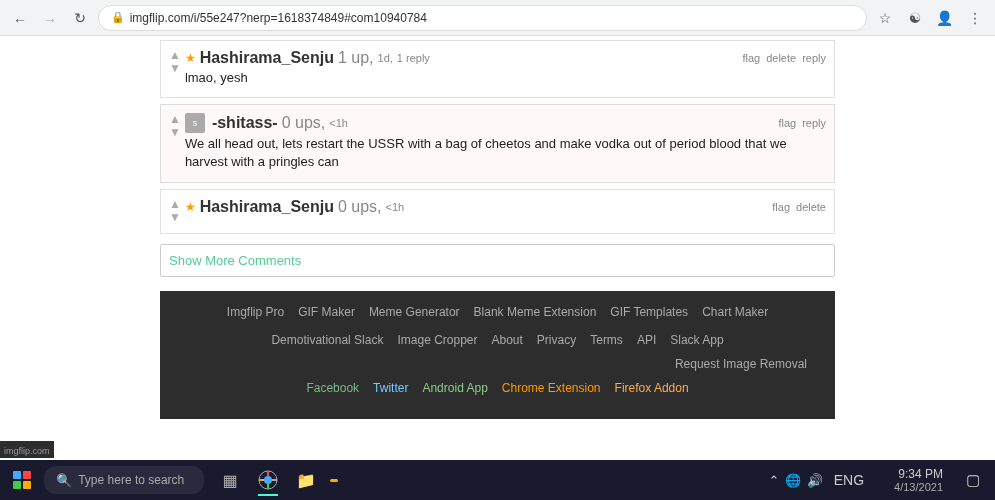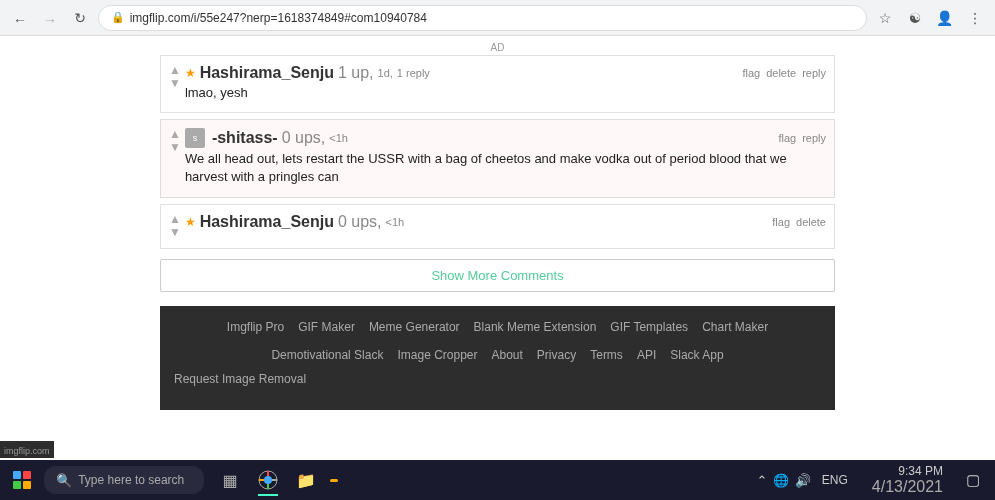--- a/index.html
+++ b/index.html
@@ -130,32 +130,32 @@
 
     .show-more-btn {
       display: block;
       width: 100%;
       padding: 8px;
       background: #fff;
       border: 1px solid #ccc;
       color: #5c9;
       font-size: 13px;
       cursor: pointer;
-      text-align: center;
+      text-align: left;
       margin: 10px 0;
       border-radius: 2px;
     }
 
     
     .footer {
       background: #2d2d2d;
       color: #aaa;
-      padding: 14px 14px;
+      padding: 14px 28px;
       font-size: 12px;
-      text-align: left;
+      text-align: right;
     }
 
     .footer-links {
       display: flex;
       justify-content: center;
       flex-wrap: wrap;
       gap: 14px;
       margin-bottom: 10px;
     }
 
@@ -259,21 +259,21 @@
       display: flex;
       align-items: center;
       gap: 6px;
       margin-right: 6px;
     }
 
     .sys-icon { font-size: 13px; cursor: pointer; color: #ccc; }
 
     .taskbar-clock { text-align: right; padding: 0 8px; }
     .clock-time { font-size: 12px; color: #ccc; }
-    .clock-date { font-size: 16px; color: #aaa; }
+    .clock-date { font-size: 11px; color: #aaa; margin-left: 14px; }
 
     .taskbar-notif {
       width: 36px; height: 36px;
       display: flex; align-items: center; justify-content: center;
       cursor: pointer;
       font-size: 15px;
       color: #ccc;
     }
 
     .active-underline {
@@ -311,21 +311,20 @@
     <div class="browser-icon">☆</div>
     <div class="browser-icon">☯</div>
     <div class="browser-icon">👤</div>
     <div class="browser-icon">⋮</div>
   </div>
 </div>
 
 <div class="main-content">
   <div class="comments-area">
 
-    <div class="ad-block">AD</div>
 
     <div class="bordered-comment">
       <div class="comment-block">
         <div class="vote-btns">
           <span class="vote-arrow up">▲</span>
           <span class="vote-arrow down">▼</span>
         </div>
         <div class="comment-body">
           <div class="comment-meta">
             <span class="star-icon">★</span>
@@ -403,20 +402,27 @@
       <a class="footer-link">Image Cropper</a>
       <a class="footer-link">About</a>
       <a class="footer-link">Privacy</a>
       <a class="footer-link">Terms</a>
       <a class="footer-link">API</a>
       <a class="footer-link">Slack App</a>
     </div>
     <div style="margin-bottom:10px;">
       <a class="footer-link">Request Image Removal</a>
     </div>
+    <div class="footer-social">
+      <a class="social-link social-facebook">Facebook</a>
+      <a class="social-link social-twitter">Twitter</a>
+      <a class="social-link social-android">Android App</a>
+      <a class="social-link social-chrome">Chrome Extension</a>
+      <a class="social-link social-firefox">Firefox Addon</a>
+    </div>
   </div>
 </div>
 
 <div class="taskbar">
 
   <div class="taskbar-start">
     <div class="windows-logo">
       <div class="win-square" style="background:#4af;"></div>
       <div class="win-square" style="background:#f44;"></div>
       <div class="win-square" style="background:#4c4;"></div>
@@ -446,21 +452,21 @@
   </div>
 
   <div style="width:8px;height:3px;background:#fa0;margin-left:2px;border-radius:2px;"></div>
 
   <div class="taskbar-right">
     <div class="taskbar-sys-icons">
       <span class="sys-icon">⌃</span>
       <span class="sys-icon">🌐</span>
       <span class="sys-icon">🔊</span>
     </div>
-    <span style="font-size:12px;color:#ccc;margin-right:12px;">ENG</span>
+    <span style="font-size:14px;color:#ccc;margin-right:4px;">ENG</span>
     <div class="taskbar-clock">
       <div class="clock-time">9:34 PM</div>
       <div class="clock-date">4/13/2021</div>
     </div>
     <div class="taskbar-notif">▢</div>
   </div>
 </div>
 
 <div style="position:fixed;bottom:42px;left:0;background:#2d2d2d;padding:1px 4px;z-index:150;">
   <span style="font-size:9px;color:#999;">imgflip.com</span>

